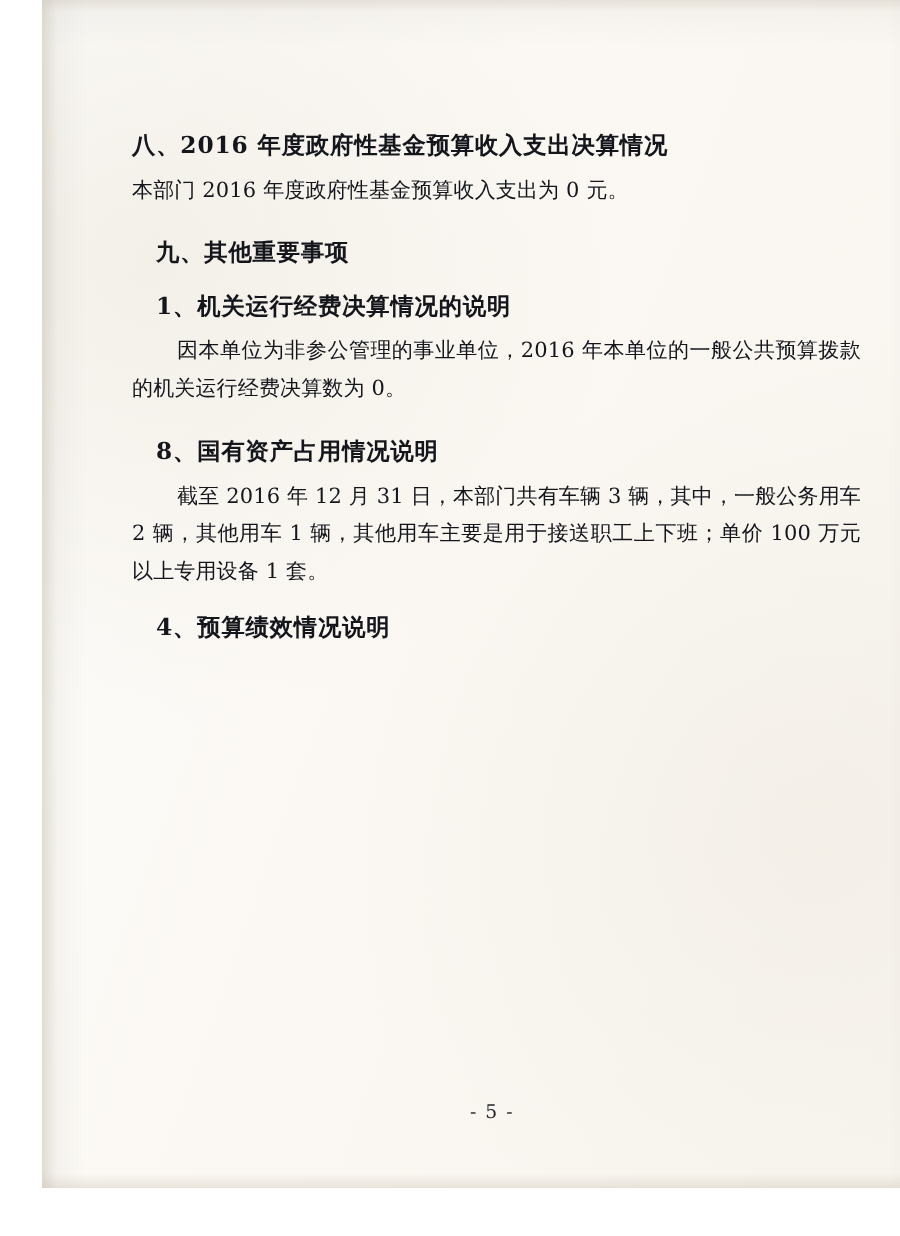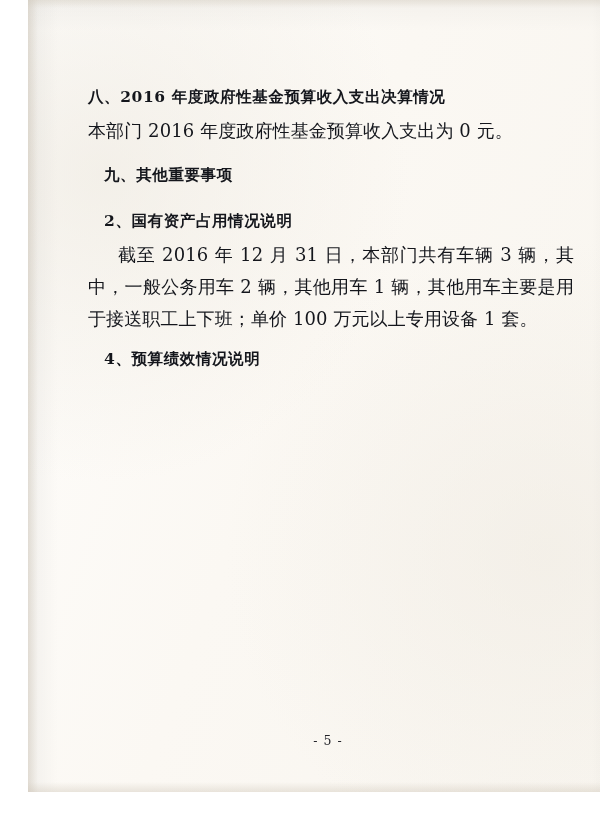--- a/index.html
+++ b/index.html
@@ -50,21 +50,21 @@
     text-indent: 0;
     font-family: "DejaVu Serif", serif;
   }
   .heading.indent1 {
     padding-left: 16px;
   }
   .heading.indent2 {
     padding-left: 16px;
   }
   .para {
-    font-size: 18px;
+    font-size: 14px;
     line-height: 1.78;
     margin: 0 0 6px 0;
     text-align: justify;
     text-justify: inter-ideograph;
     letter-spacing: 0.1px;
   }
   .para.ind {
     text-indent: 30px;
   }
   .sec-gap {
@@ -124,30 +124,34 @@
     </div>
 
     <div class="sec-gap"></div>
 
     <div>
       <p class="heading indent1">九、其他重要事项</p>
     </div>
 
     <div class="sec-gap-sm"></div>
 
+    <div>
+      <p class="heading indent2">1、机关运行经费决算情况的说明</p>
+      <p class="para ind">因本单位为非参公管理的事业单位，2016 年本单位的一般公共预算拨款的机关运行经费决算数为 0。</p>
+    </div>
 
     <div class="sec-gap-sm"></div>
 
     <div>
     </div>
 
     <div class="sec-gap-sm"></div>
 
     <div>
-      <p class="heading indent2">2、国有资产占用情况说明</p>
+      <p class="heading indent2">8、国有资产占用情况说明</p>
       <p class="para ind">截至 2016 年 12 月 31 日，本部门共有车辆 3 辆，其中，一般公务用车 2 辆，其他用车 1 辆，其他用车主要是用于接送职工上下班；单价 100 万元以上专用设备 1 套。</p>
     </div>
 
     <div class="sec-gap-sm"></div>
 
     <div>
       <p class="heading indent2">4、预算绩效情况说明</p>
     </div>
 
   </div>

